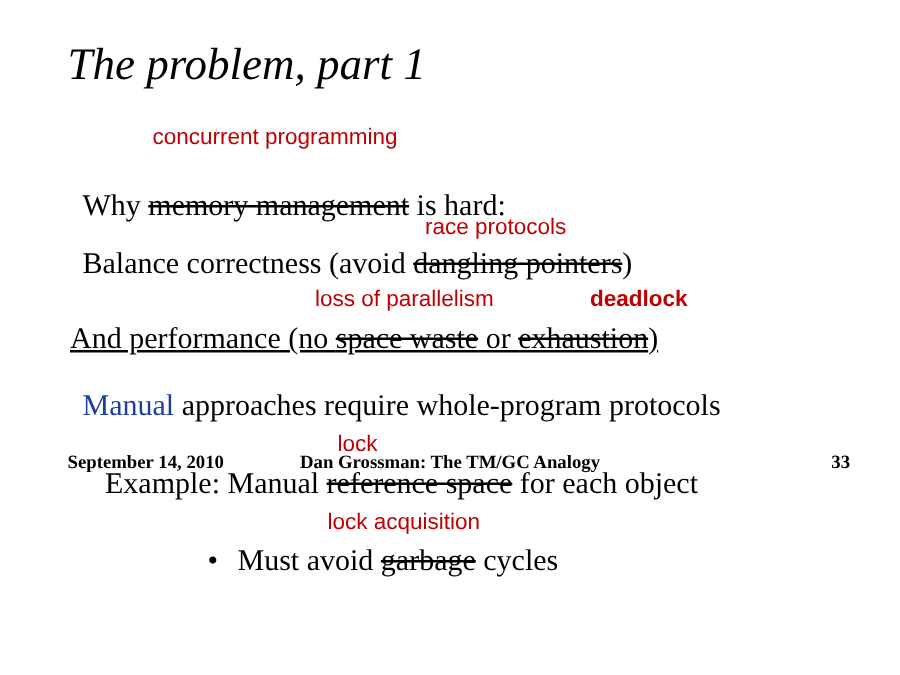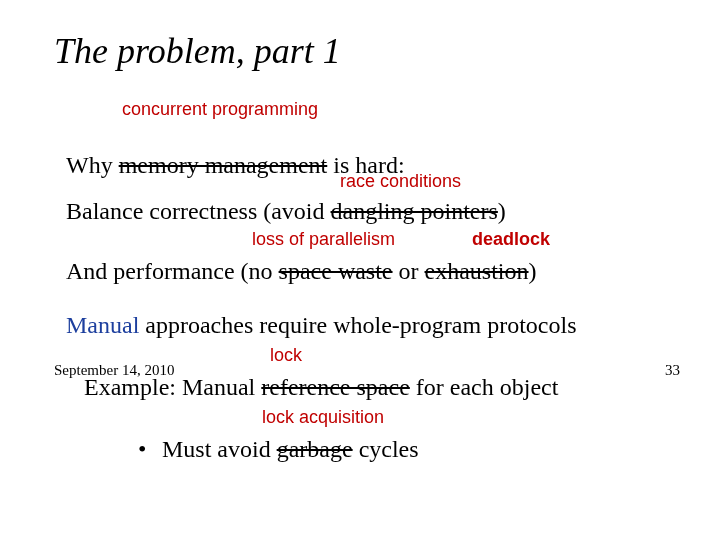--- a/index.html
+++ b/index.html
@@ -48,64 +48,66 @@
     width: 18px;
   }
   .footer {
     position: absolute;
     left: 0;
     right: 0;
     bottom: 18px;
     height: 20px;
     font-size: 15px;
     color: #000;
+    font-weight: bold;
   }
   .f-left  { position: absolute; left: 54px; }
   .f-mid   { position: absolute; left: 0; right: 0; text-align: center; }
   .f-right { position: absolute; right: 40px; margin-left: 13px; }
 </style>
 </head>
 <body>
 
 <div class="slide">
 
   <div class="title">The problem, part 1</div>
 
   <div class="body">
 
     <div class="ann red" style="left:68px; top:0px;">concurrent programming</div>
     <div class="row" style="left:12px; top:28px;margin-top:24px;">
       <span>Why </span><span class="struck">memory management</span><span> is hard:</span>
     </div>
 
-    <div class="ann red" style="left:286px; top:72px;">race conditions</div>
+    <div class="ann red" style="left:286px; top:72px;">race protocols</div>
     <div class="row" style="left:12px; top:98px;">
       <span>Balance correctness (avoid </span><span class="struck">dangling pointers</span><span>)</span>
     </div>
 
     <div class="ann red" style="left:198px; top:130px;">loss of parallelism</div>
     <div class="ann red" style="left:418px; top:130px;font-weight:bold;">deadlock</div>
-    <div class="row" style="left:12px; top:158px;">
+    <div class="row" style="left:2px; top:158px;text-decoration:underline;">
       <span>And performance (no </span><span class="struck">space waste</span><span> or </span><span class="struck">exhaustion</span><span>)</span>
     </div>
 
     <div class="row" style="left:12px; top:212px;">
       <span class="blue">Manual</span><span> approaches require whole-program protocols</span>
     </div>
 
     <div class="ann red" style="left:216px; top:246px;">lock</div>
     <div class="row" style="left:30px; top:274px;">
       <span>Example: Manual </span><span class="struck">reference space</span><span> for each object</span>
     </div>
 
     <div class="ann red" style="left:208px; top:308px;">lock  acquisition</div>
-    <div class="row" style="left:84px; top:336px;">
+    <div class="row" style="left:112px; top:336px;">
       <span class="bullet-dot">•</span><span> Must avoid </span><span class="struck">garbage</span><span> cycles</span>
     </div>
 
   </div>
 
   <div class="footer">
     <span class="f-left">September 14, 2010</span>
+    <span class="f-mid">Dan Grossman: The TM/GC Analogy</span>
     <span class="f-right">33</span>
   </div>
 
 </div>
 
 </body></html>

